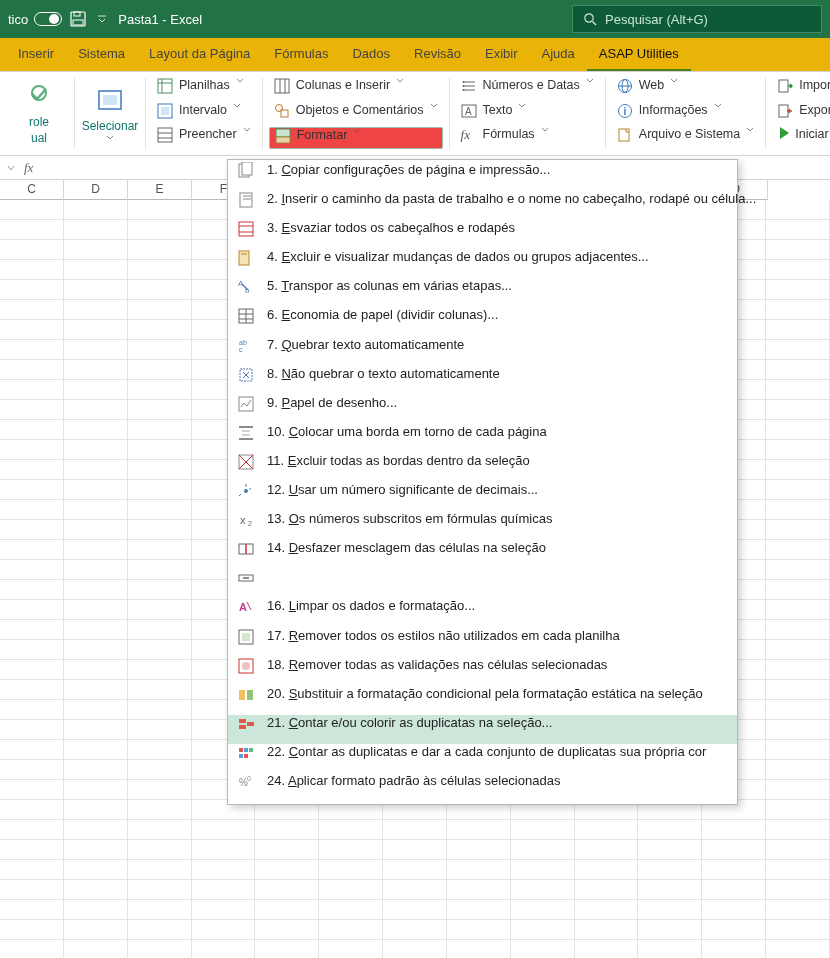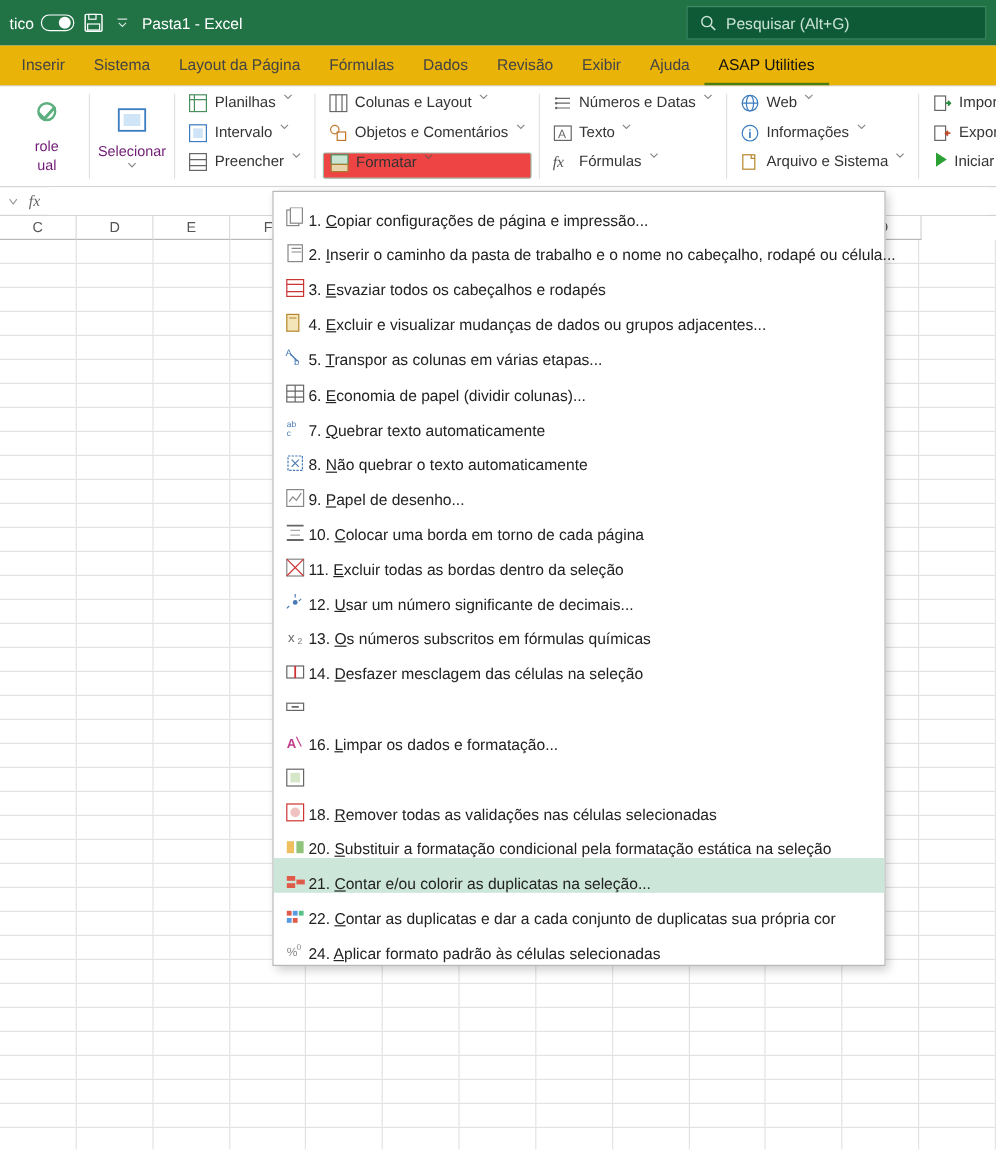--- a/index.html
+++ b/index.html
@@ -104,21 +104,21 @@
     .ribbon-group.vert {
       align-items: center;
       justify-content: center;
     }
     .big-btn {
       display: flex;
       flex-direction: column;
       align-items: center;
       width: 58px;
       font-size: 12px;
-      color: #701a75;
+      color: #0f766e;
       padding: 2px;
       gap: 2px;
     }
     .big-icon {
       width: 30px;
       height: 30px;
     }
     .cmd-btn {
       height: 22px;
       display: flex;
@@ -195,23 +195,23 @@
       top: 159px;
       width: 511px;
       background: #fff;
       border: 1px solid #b8b8b8;
       box-shadow: 3px 3px 8px rgba(0,0,0,0.2);
       padding: 2px 0;
     }
     .dd-item {
       height: 29.1px;
       display: flex;
-      align-items: flex-end;
+      align-items: flex-start;
       padding: 0 10px 0 8px;
-      gap: 1px;
+      gap: 11px;
       font-size: 13px;
       color: #222;
       cursor: pointer;
     }
     .dd-item:hover, .dd-item.hov {
       background: #cde6da;
     }
     .dd-icon {
       width: 20px;
       height: 18px;
@@ -332,21 +332,21 @@
         </svg>
       </div>
   </div>
   <div class="ribbon-group">
     <div class="cmd-btn">
         <svg class="cmd-icon" viewBox="0 0 16 16">
           <rect x="1" y="1" width="14" height="14" fill="none" stroke="#666"></rect>
           <line x1="6" y1="1" x2="6" y2="15" stroke="#666"></line>
           <line x1="11" y1="1" x2="11" y2="15" stroke="#666"></line>
         </svg>
-        <span>Colunas e Layout</span>
+        <span>Colunas e Inserir</span>
         <svg width="8" height="5" viewBox="0 0 8 5" class="chev">
           <path d="M1 1 L4 4 L7 1" fill="none" stroke="#555"></path>
         </svg>
       </div>
     <div class="cmd-btn">
         <svg class="cmd-icon" viewBox="0 0 16 16">
           <circle cx="5" cy="5" r="3.5" fill="none" stroke="#c0782a"></circle>
           <rect x="7" y="7" width="7" height="7" fill="none" stroke="#c0782a"></rect>
         </svg>
         <span>Objetos e Comentários</span>
@@ -1205,20 +1205,21 @@
       </span>
       <span class="dd-text">16. <span style="text-decoration:underline">L</span>impar os dados e formatação...</span>
     </div>
     <div class="dd-item">
       <span class="dd-icon">
         <svg width="18" height="18" viewBox="0 0 18 18">
           <rect x="2" y="2" width="14" height="14" fill="none" stroke="#666"></rect>
           <rect x="5" y="5" width="8" height="8" fill="#d6e6c8"></rect>
         </svg>
       </span>
+      <span class="dd-text">17. <span style="text-decoration:underline">R</span>emover todos os estilos não utilizados em cada planilha</span>
     </div>
     <div class="dd-item">
       <span class="dd-icon">
         <svg width="18" height="18" viewBox="0 0 18 18">
           <rect x="2" y="2" width="14" height="14" fill="none" stroke="#c33"></rect>
           <circle cx="9" cy="9" r="4" fill="#c33" opacity="0.3"></circle>
         </svg>
       </span>
       <span class="dd-text">18. <span style="text-decoration:underline">R</span>emover todas as validações nas células selecionadas</span>
     </div>

